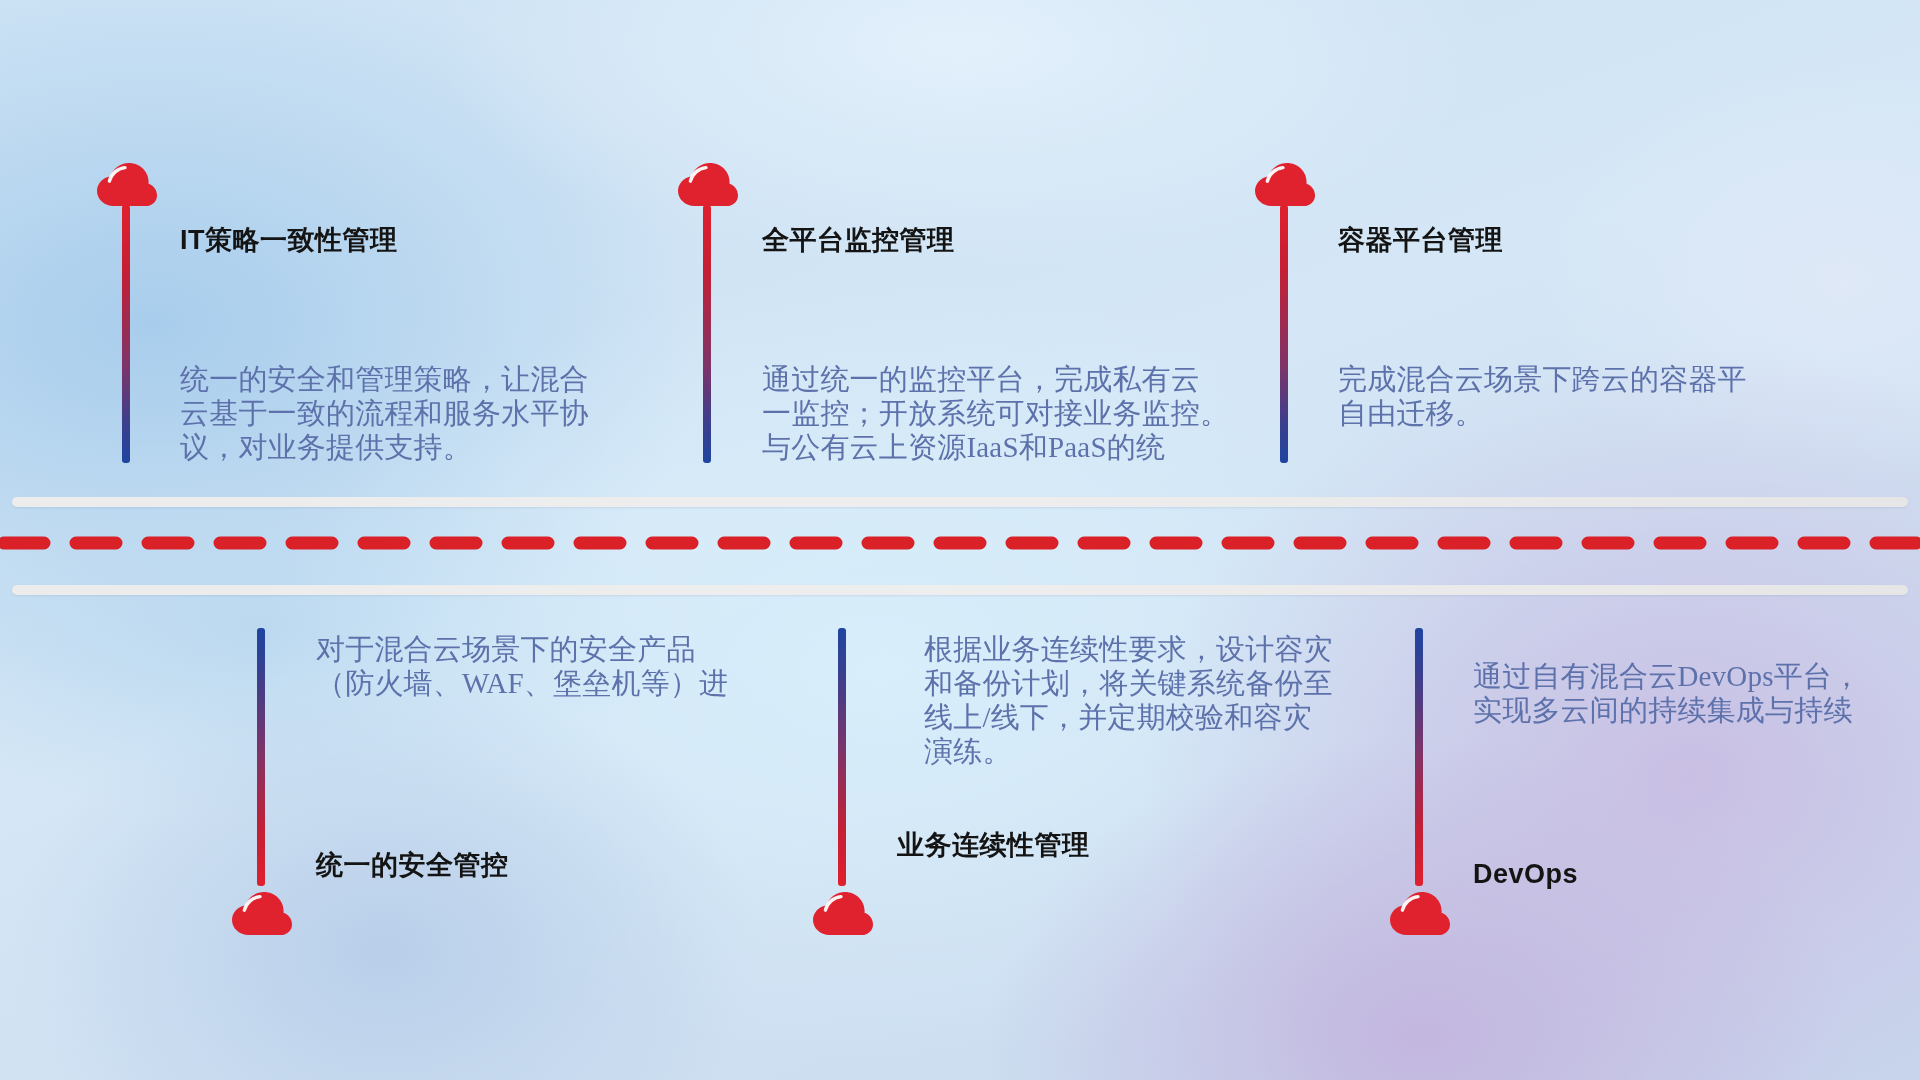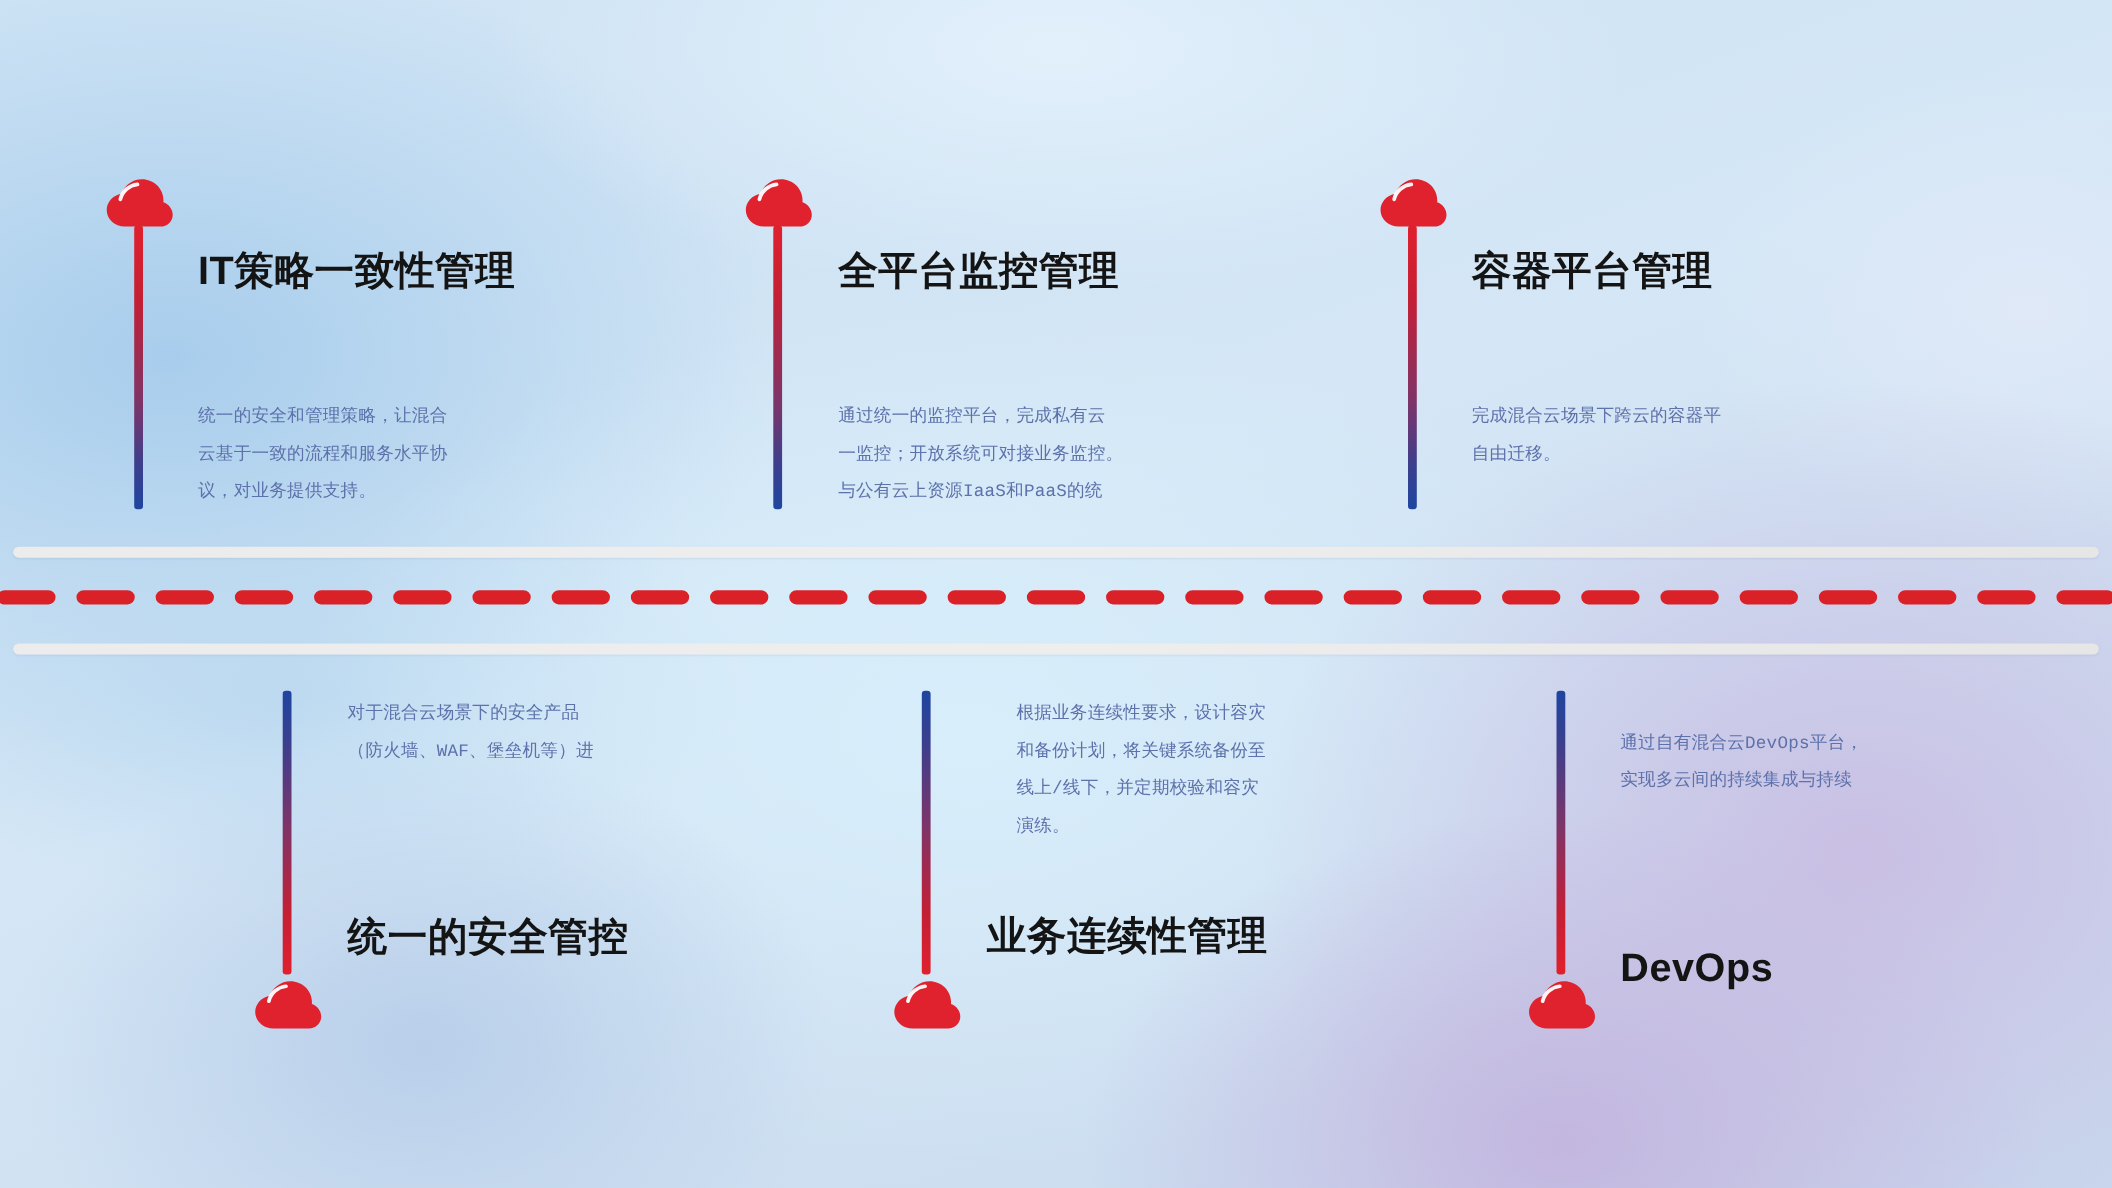--- a/index.html
+++ b/index.html
@@ -62,28 +62,28 @@
   .stem{position:absolute;width:8px;border-radius:3px;}
   .stem-top{background:linear-gradient(180deg,#e0202d 0%,#c41f35 26%,#7e3468 62%,#3a3f8e 85%,#1f45a0 100%);}
   .stem-bottom{background:linear-gradient(180deg,#1f45a0 0%,#3a3f8e 18%,#7e3468 48%,#c41f35 78%,#e0202d 100%);}
 
   
   .cloud{position:absolute;width:64px;height:50px;}
   .cloud svg{display:block;width:64px;height:50px;}
 
   .col-title{
     position:absolute;
-    font-size:36px;font-weight:bold;color:#141414;
+    font-size:27px;font-weight:bold;color:#141414;
     letter-spacing:.5px;white-space:nowrap;
     font-family:"Liberation Sans","DejaVu Sans",sans-serif;
   }
   .col-body{
     position:absolute;
-    font-size:16px;line-height:34px;color:#5d71ab;
-    font-family:Liberation Mono, monospace;
+    font-size:29px;line-height:34px;color:#5d71ab;
+    font-family:Liberation Serif, serif;
     letter-spacing:.2px;
   }
   .col-body div{white-space:nowrap;}
 </style>
 </head>
 <body>
 
 <div id="stage">
 
   <div class="bg-layer bg-base"></div>
@@ -150,21 +150,21 @@
     </svg>
   </div>
   <div id="bar-bottom" class="divider-bar"></div>
 
   <div class="col">
     <div class="stem stem-bottom" style="left:257px;top:628px;height:258px;"></div>
     <div class="col-body" style="left:316px;top:632px;">
       <div>对于混合云场景下的安全产品</div>
       <div>（防火墙、WAF、堡垒机等）进</div>
     </div>
-    <div class="col-title" style="left:316px;top:828px;">统一的安全管控</div>
+    <div class="col-title" style="left:316px;top:847px;">统一的安全管控</div>
     <div class="cloud" style="left:230px;top:889px;">
       <svg viewBox="0 0 64 50" xmlns="http://www.w3.org/2000/svg">
         <path d="M18.5 46 C9.4 46 2 39.3 2 31.0 C2 23.6 7.9 17.4 15.6 16.2 C18.0 8.6 25.3 3 34.0 3 C44.8 3 53.6 11.5 53.6 22.0 C53.6 22.6 53.57 23.2 53.5 23.8 C58.6 25.5 62 30.1 62 35.4 C62 41.3 57.0 46 50.8 46 Z" fill="#E0222E"></path>
         <path d="M14.4 21.2 C16.3 13.6 22.6 8.4 30.0 7.6" stroke="#FFFFFF" stroke-width="3.4" stroke-linecap="round" fill="none" opacity="0.95"></path>
       </svg>
     </div>
   </div>
 
   <div class="col">
     <div class="stem stem-bottom" style="left:838px;top:628px;height:258px;"></div>

